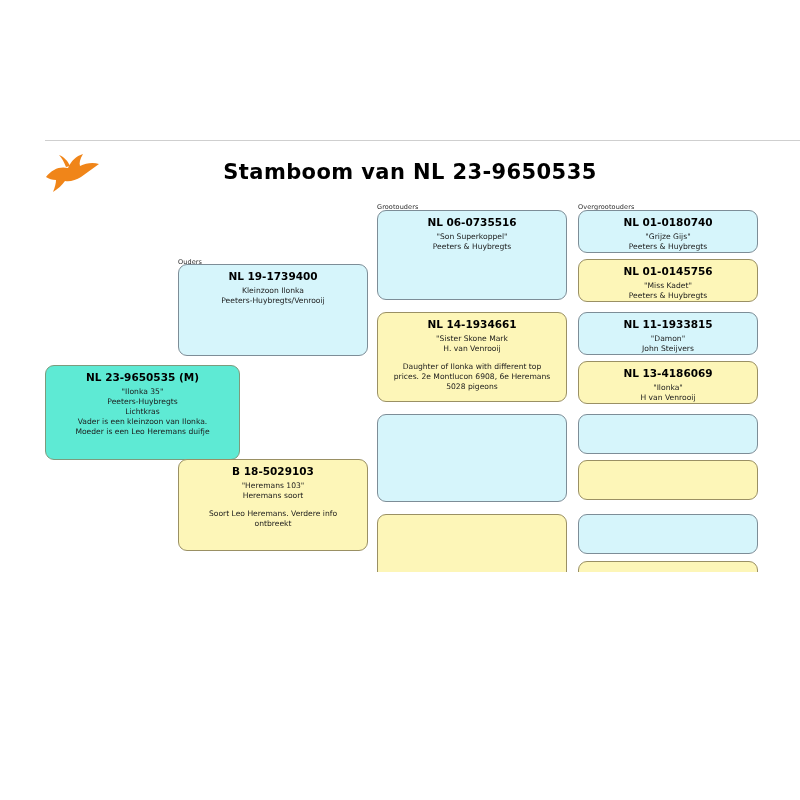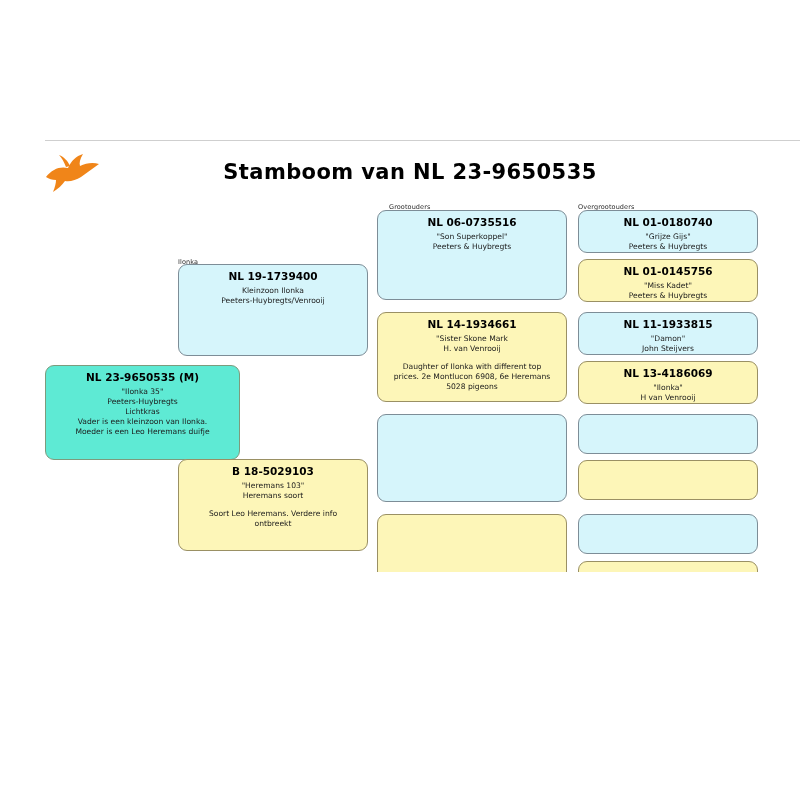--- a/index.html
+++ b/index.html
@@ -160,22 +160,22 @@
     <svg viewBox="0 0 66 50" width="66" height="50" aria-hidden="true">
       <path d="M8 30 C14 22, 22 19, 30 21 C33 14, 38 9, 45 7 C42 12, 41 16, 42 19
                C48 16, 55 15, 61 17 C55 21, 49 26, 43 30 C38 33, 32 35, 27 34
                C24 38, 20 42, 15 45 C17 40, 18 36, 18 33 C14 33, 11 32, 8 30 Z" fill="#f08519"></path>
       <path d="M28 20 C26 15, 24 11, 21 8 C26 10, 30 14, 32 19 Z" fill="#f08519"></path>
     </svg>
   </div>
 
   <div class="page-title">Stamboom van NL 23-9650535</div>
 
-  <div class="gen-label" style="left:178px; top:258px;">Ilonka</div>
-  <div class="gen-label" style="left:389px; top:203px;">Grootouders</div>
+  <div class="gen-label" style="left:178px; top:258px;">Ouders</div>
+  <div class="gen-label" style="left:377px; top:203px;">Grootouders</div>
   <div class="gen-label" style="left:578px; top:203px;">Overgrootouders</div>
 
   <div class="card subject" style="left:45px; top:365px; width:195px; height:95px;">
     <div class="band">NL 23-9650535 (M)</div>
     <div class="lines">
       <div>"Ilonka 35"</div>
       <div>Peeters-Huybregts</div>
       <div>Lichtkras</div>
       <div>Vader is een kleinzoon van Ilonka.</div>
       <div>Moeder is een Leo Heremans duifje</div>

